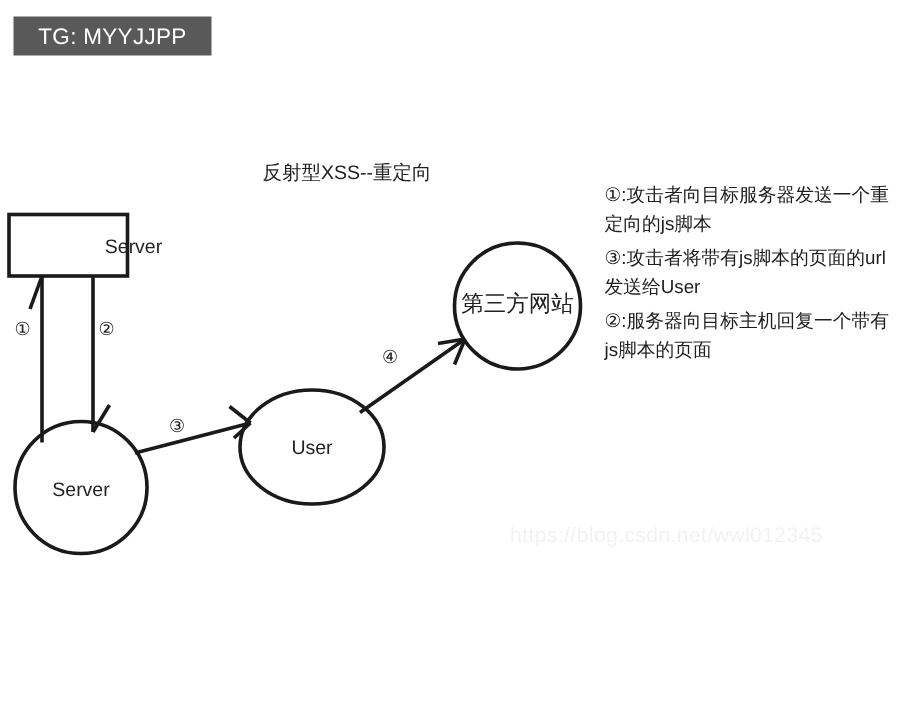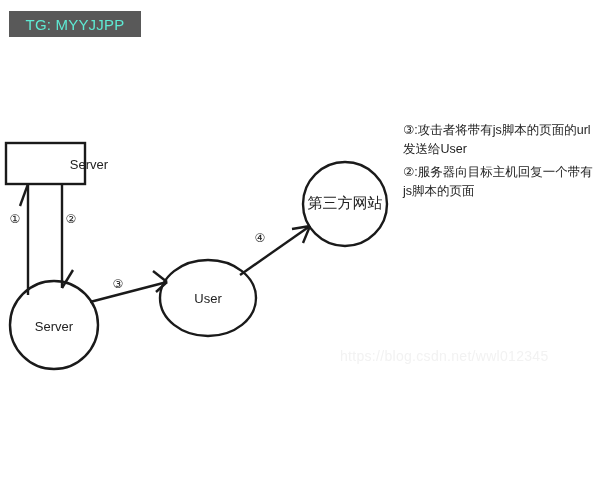--- a/index.html
+++ b/index.html
@@ -20,21 +20,21 @@
     left: 0;
     top: 0;
     width: 600px;
     height: 480px;
   }
 
   
   .badge {
     position: absolute;
     background: #595959;
-    color: #5eead4;
+    color: #ffffff;
     font-family: "Liberation Sans", "DejaVu Sans", sans-serif;
     display: flex;
     align-items: center;
     justify-content: center;
     letter-spacing: 0.2px;
     white-space: nowrap;
   }
   #badge-top {
     left: 9px;
     top: 11px;
@@ -179,22 +179,24 @@
   <div class="node-label cjk" style="left:345px; top:203px;">第三方网站</div>
 
   <div class="edge-label" style="left:15px; top:219px;">①</div>
 
   <div class="edge-label" style="left:71px; top:219px;">②</div>
 
   <div class="edge-label" style="left:118px; top:284px;">③</div>
 
   <div class="edge-label" style="left:260px; top:238px;">④</div>
 
+  <div id="diagram-title">反射型XSS--重定向</div>
 
   <div id="notes">
+    <p class="note-item">①:攻击者向目标服务器发送一个重定向的js脚本</p>
     <p class="note-item">③:攻击者将带有js脚本的页面的url发送给User</p>
     <p class="note-item">②:服务器向目标主机回复一个带有js脚本的页面</p>
   </div>
 
   <div id="watermark">https://blog.csdn.net/wwl012345</div>
 
   <div class="badge" id="badge-top">TG: MYYJJPP</div>
 
 
 </div>

